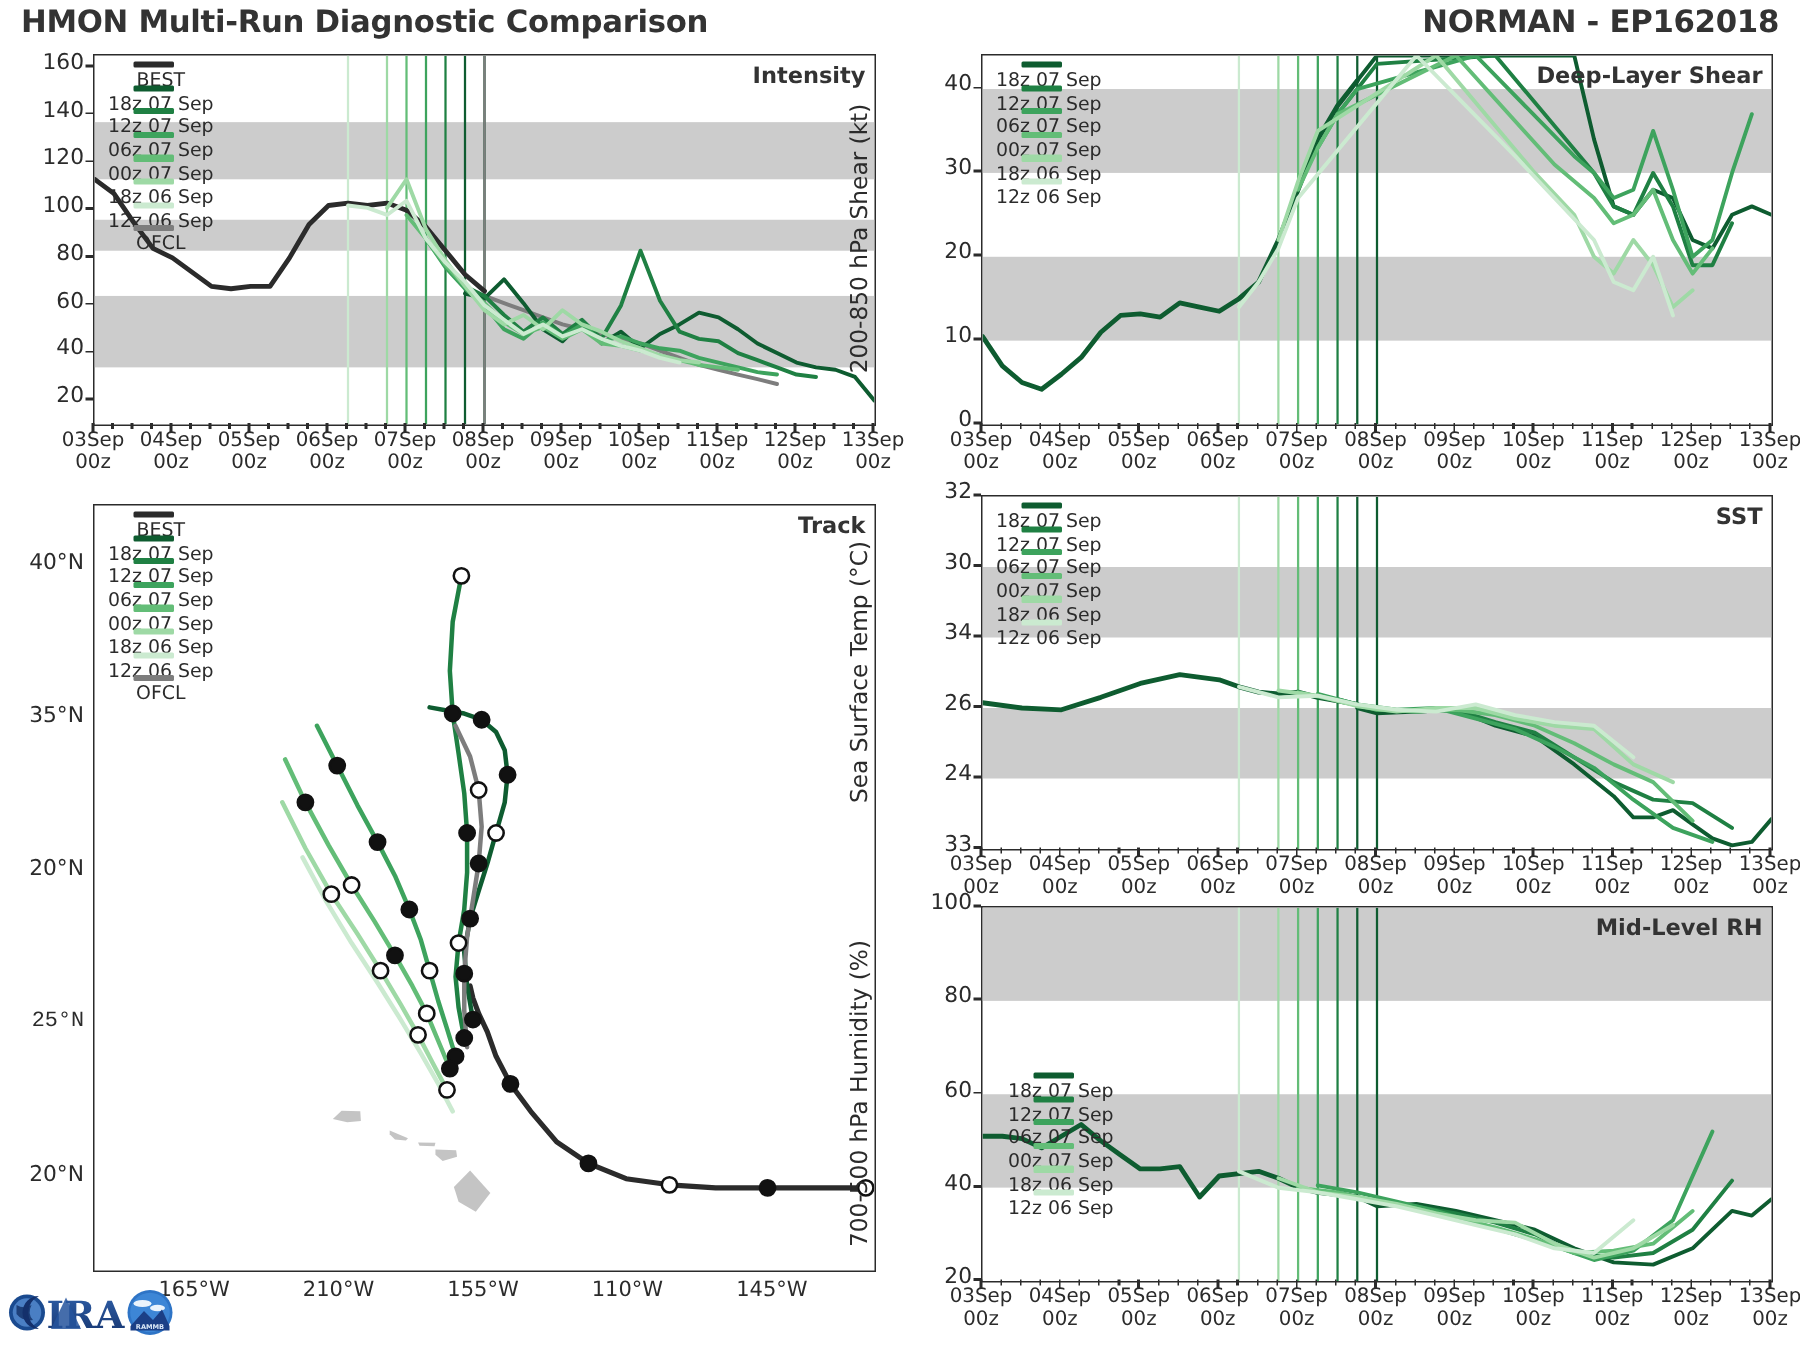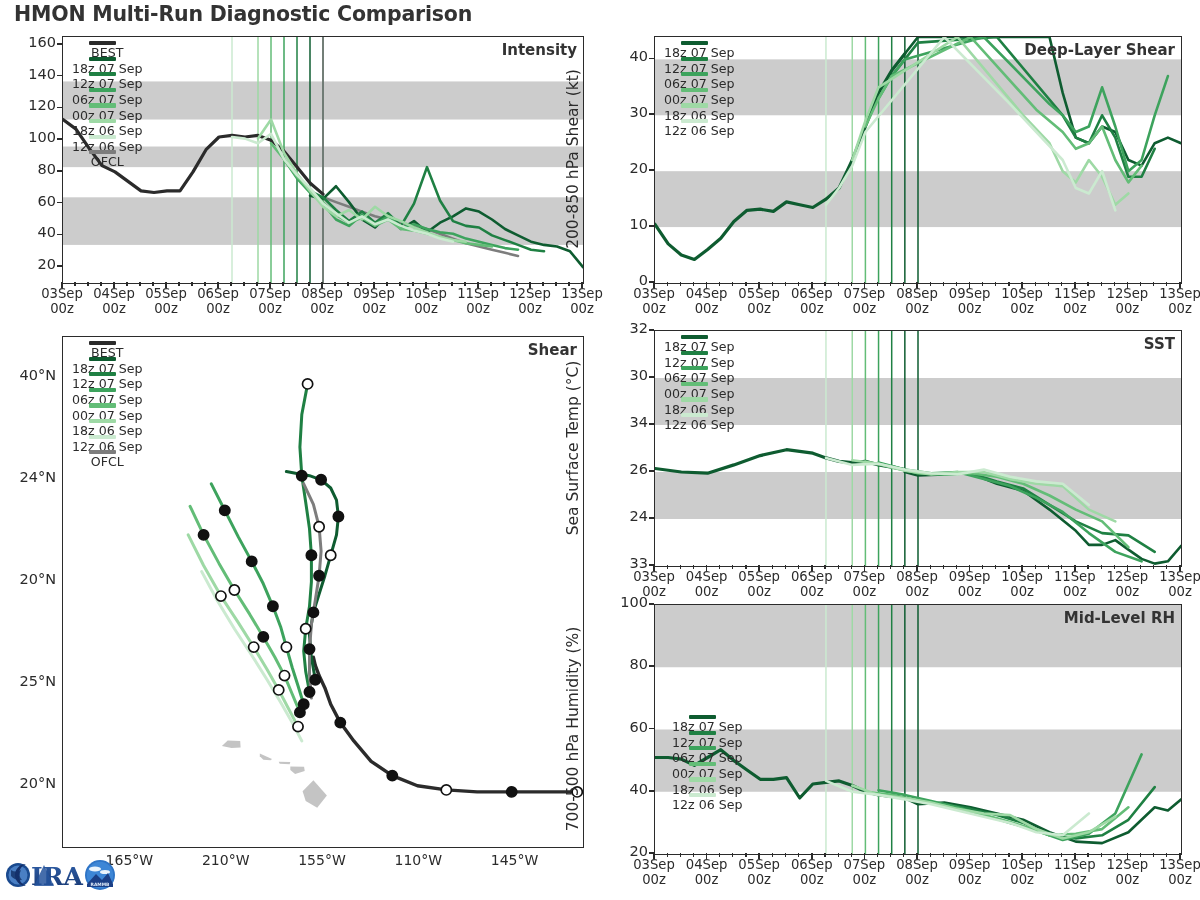--- a/index.html
+++ b/index.html
@@ -20,20 +20,21 @@
   svg{display:block;}
   .tickmark{position:absolute;background:#2b2b2b;}
   .logo{position:absolute;left:4px;top:852px;width:118px;height:46px;}
 </style>
 </head>
 <body>
 
 <div class="fig">
 
   <div class="title-left">HMON Multi-Run Diagnostic Comparison</div>
+  <div class="title-right">NORMAN - EP162018</div>
 
   <div class="panel">
     <div class="plotbox" id="box-intensity" style="left:62px;top:36px;width:520px;height:246px;">
       <svg id="svg-intensity" width="520" height="246" viewBox="0 0 520 246">
           <rect x="0" y="160.2967741935484" width="520" height="47.612903225806434" fill="#cccccc"></rect>
           <rect x="0" y="109.50967741935486" width="520" height="20.632258064516094" fill="#cccccc"></rect>
           <rect x="0" y="44.438709677419354" width="520" height="38.090322580645164" fill="#cccccc"></rect>
           <line x1="169" y1="0" x2="169" y2="246" stroke="#cbead0" stroke-width="1.5"></line>
           <line x1="195" y1="0" x2="195" y2="246" stroke="#9ed9a5" stroke-width="1.5"></line>
           <line x1="208" y1="0" x2="208" y2="246" stroke="#63bd77" stroke-width="1.5"></line>
@@ -203,21 +204,21 @@
           <circle cx="171.4" cy="253.0" r="5.1" fill="#ffffff" stroke="#111111" stroke-width="1.7"></circle>
           <circle cx="140.6" cy="197.9" r="5.1" fill="#111111" stroke="#111111" stroke-width="1.7"></circle>
           <circle cx="235.0" cy="389.6" r="5.1" fill="#ffffff" stroke="#111111" stroke-width="1.7"></circle>
           <circle cx="215.7" cy="352.9" r="5.1" fill="#ffffff" stroke="#111111" stroke-width="1.7"></circle>
           <circle cx="190.7" cy="310.1" r="5.1" fill="#ffffff" stroke="#111111" stroke-width="1.7"></circle>
           <circle cx="157.9" cy="259.1" r="5.1" fill="#ffffff" stroke="#111111" stroke-width="1.7"></circle>
           <circle cx="246.5" cy="312.1" r="5.1" fill="#111111" stroke="#111111" stroke-width="1.7"></circle>
           <circle cx="256.1" cy="238.7" r="5.1" fill="#111111" stroke="#111111" stroke-width="1.7"></circle>
           <circle cx="256.1" cy="189.7" r="5.1" fill="#ffffff" stroke="#111111" stroke-width="1.7"></circle>
         </svg>
-      <div class="panel-label">Shear</div>
+      <div class="panel-label">Track</div>
     </div>
     <div class="legend" id="leg-track" style="left:72px;top:341px;">
         <div class="row">
           <span class="swatch" style="background: rgb(43, 43, 43);"></span>
           <span class="lab">BEST</span>
         </div>
         <div class="row">
           <span class="swatch" style="background: rgb(14, 92, 48);"></span>
           <span class="lab">18z 07 Sep</span>
         </div>
@@ -241,23 +242,23 @@
           <span class="swatch" style="background: rgb(203, 234, 208);"></span>
           <span class="lab">12z 06 Sep</span>
         </div>
         <div class="row">
           <span class="swatch" style="background: rgb(125, 125, 125);"></span>
           <span class="lab">OFCL</span>
         </div>
       </div>
     <div id="yax-track">
         <div class="ytick" style="left: 0px; top: 774.8px; width: 56px;">20°N</div>
-        <div class="ytick" style="left: 0px; top: 672.8px; width: 56px;">25°N</div>
+        <div class="ytick" style="left: 0px; top: 672.8px; width: 56px; font-family: Liberation Mono, monospace;">25°N</div>
         <div class="ytick" style="left: 0px; top: 570.8px; width: 56px;">20°N</div>
-        <div class="ytick" style="left: 0px; top: 468.8px; width: 56px;">24°N</div>
+        <div class="ytick" style="left: 0px; top: 468.8px; width: 56px;">35°N</div>
         <div class="ytick" style="left: 0px; top: 366.8px; width: 56px;">40°N</div>
       </div>
     <div id="xax-track">
         <div class="xtick" style="left: 89.4074px; top: 853px; width: 80px; font-size: 14px;">165°W</div>
         <div class="xtick" style="left: 185.704px; top: 853px; width: 80px; font-size: 14px;">210°W</div>
         <div class="xtick" style="left: 282px; top: 853px; width: 80px; font-size: 14px;">155°W</div>
         <div class="xtick" style="left: 378.296px; top: 853px; width: 80px; font-size: 14px;">110°W</div>
         <div class="xtick" style="left: 474.593px; top: 853px; width: 80px; font-size: 14px;">145°W</div>
       </div>
   </div>

